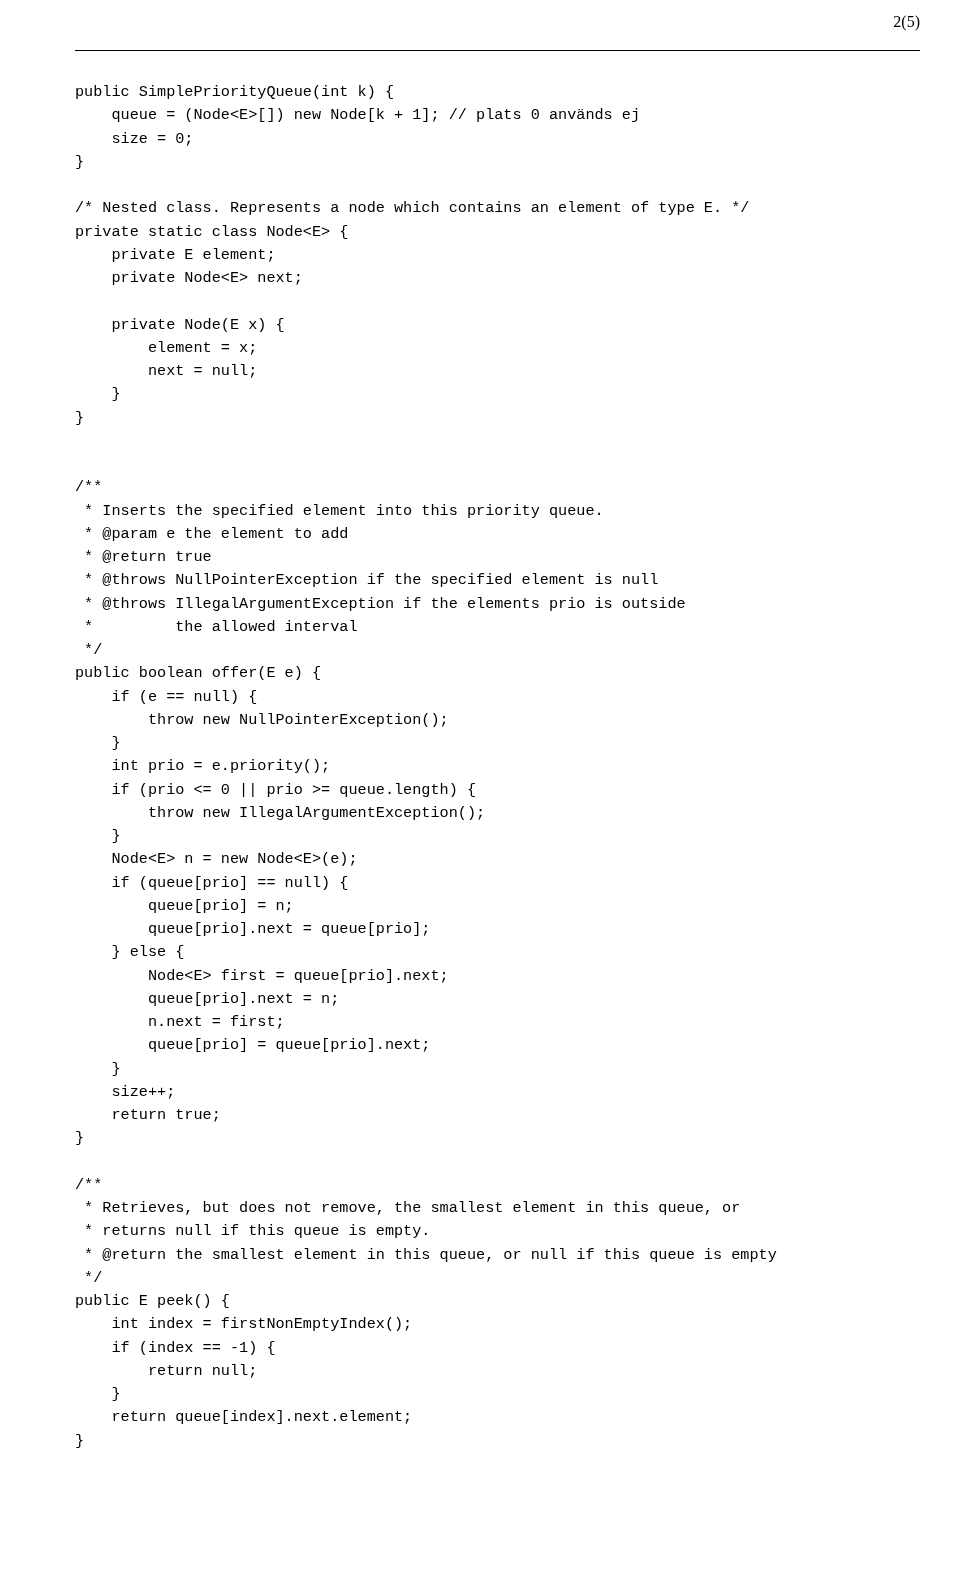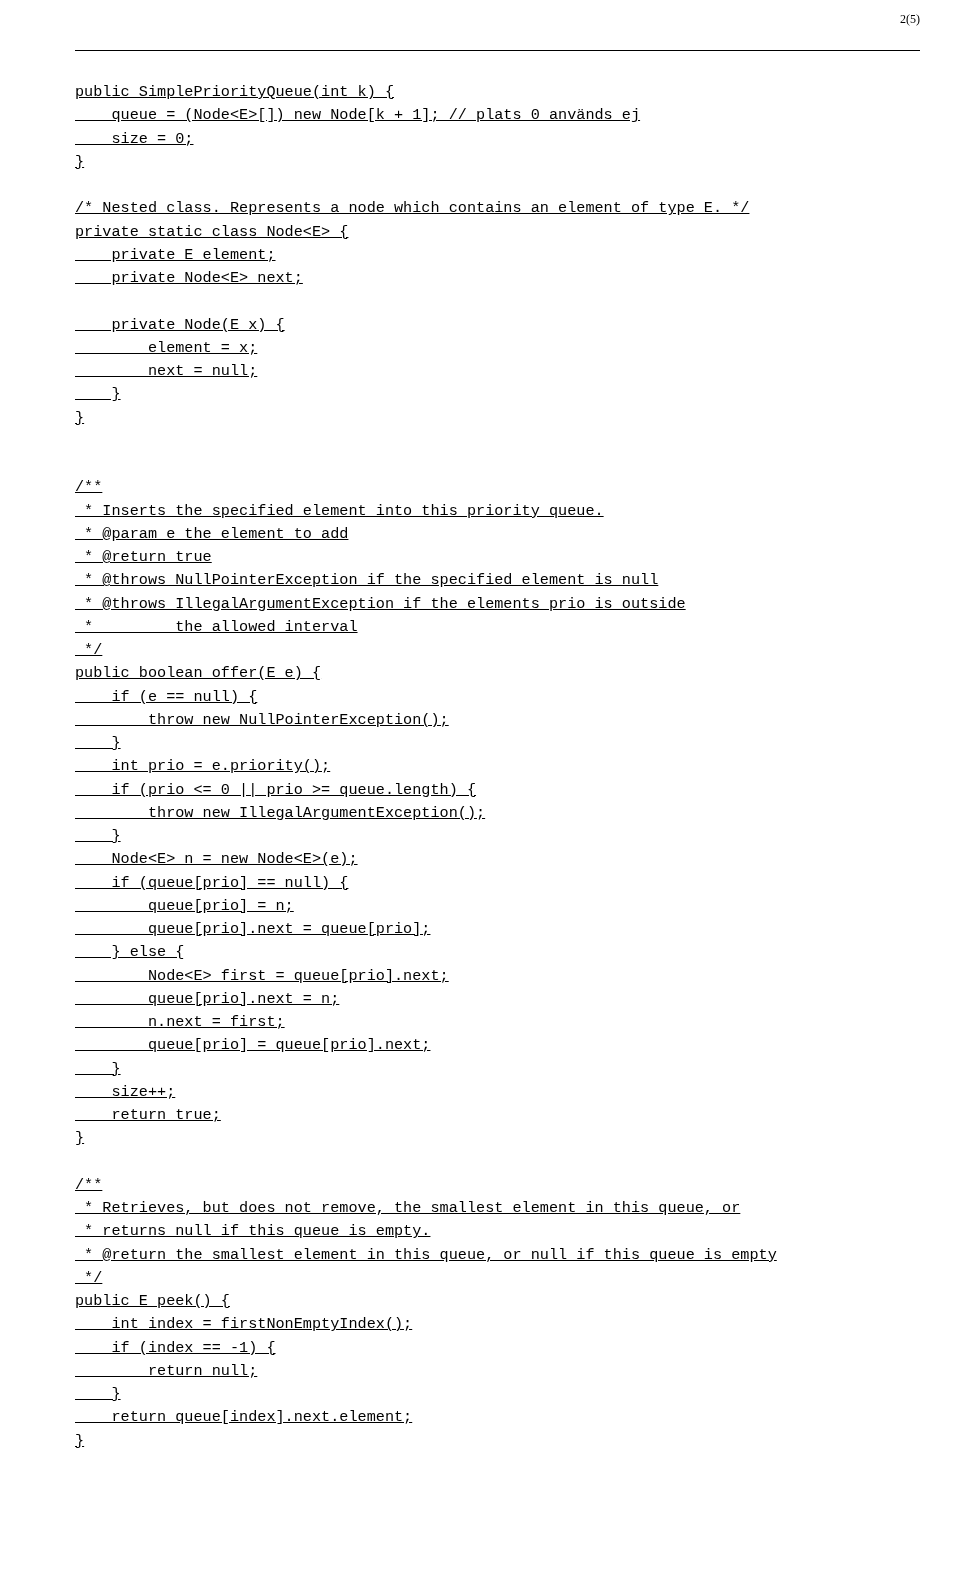--- a/index.html
+++ b/index.html
@@ -16,34 +16,33 @@
       min-height: 1573px;
       box-sizing: border-box;
       padding: 20px 40px 40px 75px;
       position: relative;
     }
     .page-number {
       position: absolute;
       top: 10px;
       right: 40px;
       font-family: Georgia, "Times New Roman", serif;
-      font-size: 12px;
+      font-size: 16px;
     }
     .hr-line {
       border: none;
       border-top: 1px solid #000;
       margin: 30px 0 30px 0;
     }
     pre.code {
       font-family: "Courier New", Courier, monospace;
       white-space: pre;
       margin: 0;
       font-size: 15.2px;
       line-height: 1.53;
-      text-decoration: underline;
     }
   </style>
 </head>
 <body>
 
 <div class="page">
   <div class="page-number">2(5)</div>
   <hr class="hr-line">
   <pre class="code">public SimplePriorityQueue(int k) {
     queue = (Node&lt;E&gt;[]) new Node[k + 1]; // plats 0 används ej

